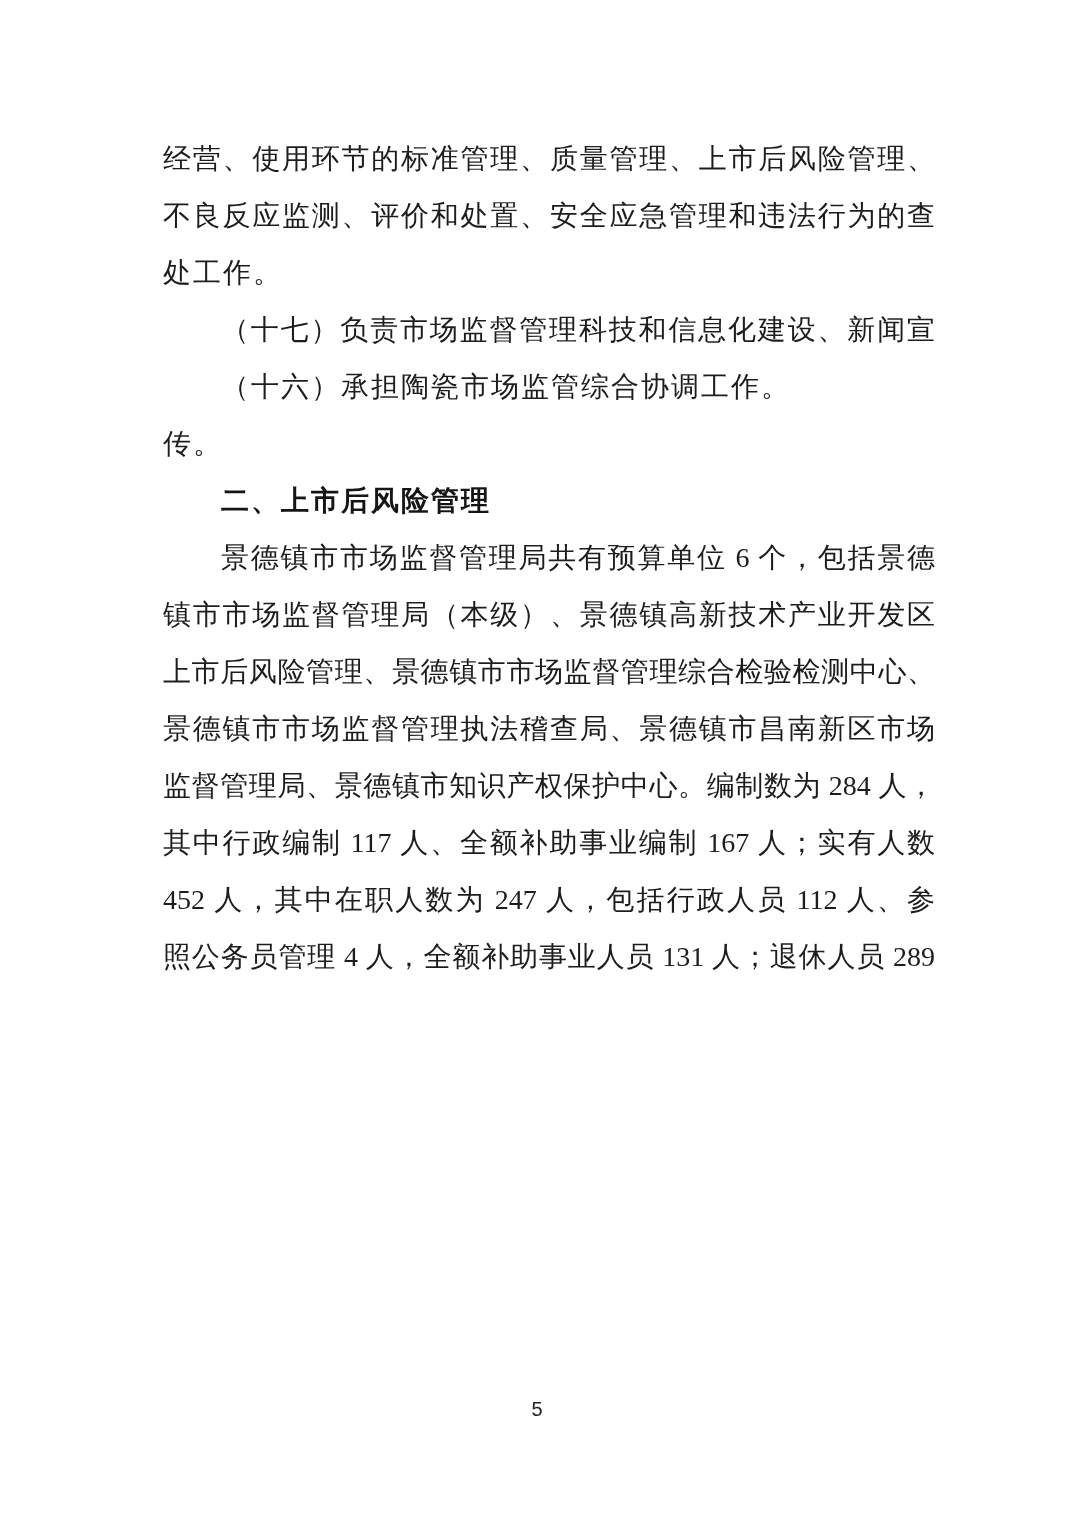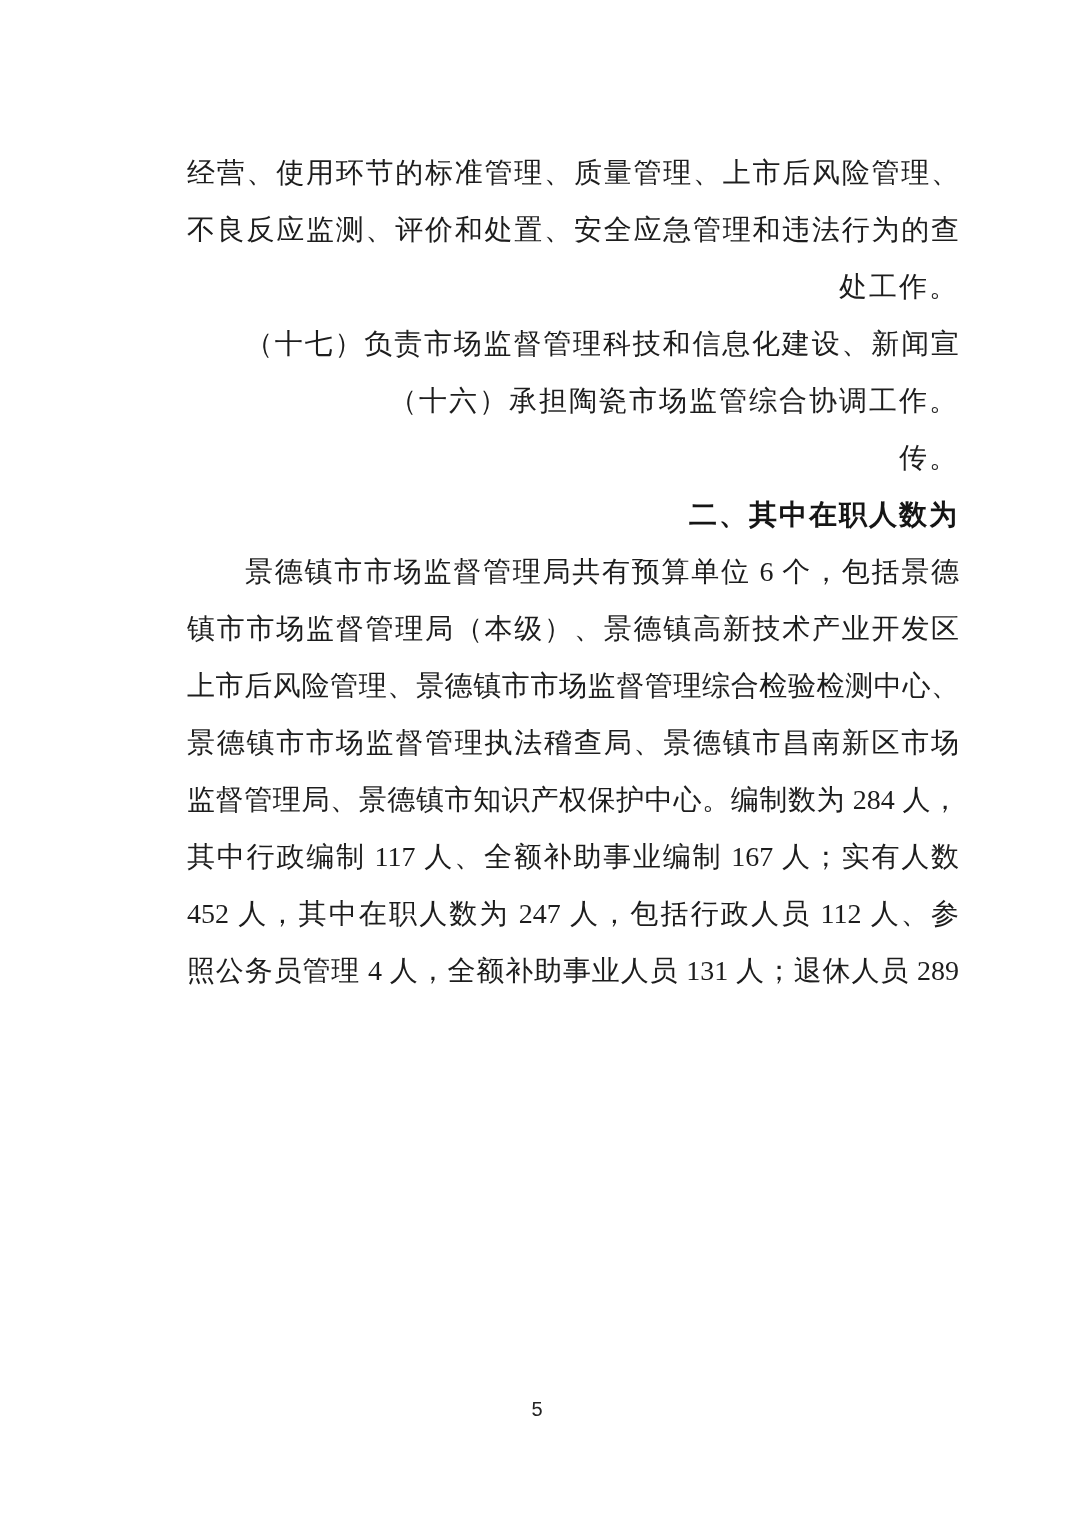--- a/index.html
+++ b/index.html
@@ -16,37 +16,36 @@
     overflow: hidden;
   }
   .page {
     position: absolute;
     inset: 0;
     background: #ffffff;
   }
   .text-block {
     position: absolute;
     left: 163px;
-    top: 144px;
+    top: 130px;
     width: 772px;
-    margin-left: 24px;
   }
   .line {
     font-size: 28px;
     line-height: 57px;
     height: 57px;
     white-space: normal;
   }
   .line.justify {
     text-align: justify;
     text-align-last: justify;
     letter-spacing: 0;
   }
   .line.nojust {
-    text-align: right;
+    text-align: left;
     letter-spacing: 2px;
     font-family: Liberation Serif, serif;
   }
   .line.indent {
     text-indent: 58px;
   }
   .line.bold {
     font-weight: bold;
     color: #151515;
   }
@@ -65,21 +64,21 @@
 <body>
 
 <div class="page">
   <div class="text-block" id="text-block">
       <div class="line justify">经营、使用环节的标准管理、质量管理、上市后风险管理、</div>
       <div class="line justify">不良反应监测、评价和处置、安全应急管理和违法行为的查</div>
       <div class="line nojust">处工作。</div>
       <div class="line justify indent">（十七）负责市场监督管理科技和信息化建设、新闻宣</div>
       <div class="line nojust indent">（十六）承担陶瓷市场监管综合协调工作。</div>
       <div class="line nojust">传。</div>
-      <div class="line nojust indent bold">二、其中在职人数为</div>
+      <div class="line nojust indent bold">二、上市后风险管理</div>
       <div class="line justify indent">景德镇市市场监督管理局共有预算单位 6 个，包括景德</div>
       <div class="line justify">镇市市场监督管理局（本级）、景德镇高新技术产业开发区</div>
       <div class="line justify">上市后风险管理、景德镇市市场监督管理综合检验检测中心、</div>
       <div class="line justify">景德镇市市场监督管理执法稽查局、景德镇市昌南新区市场</div>
       <div class="line justify">监督管理局、景德镇市知识产权保护中心。编制数为 284 人，</div>
       <div class="line justify">其中行政编制 117 人、全额补助事业编制 167 人；实有人数</div>
       <div class="line justify">452 人，其中在职人数为 247 人，包括行政人员 112 人、参</div>
       <div class="line justify">照公务员管理 4 人，全额补助事业人员 131 人；退休人员 289</div>
     </div>
   <div class="footer">

